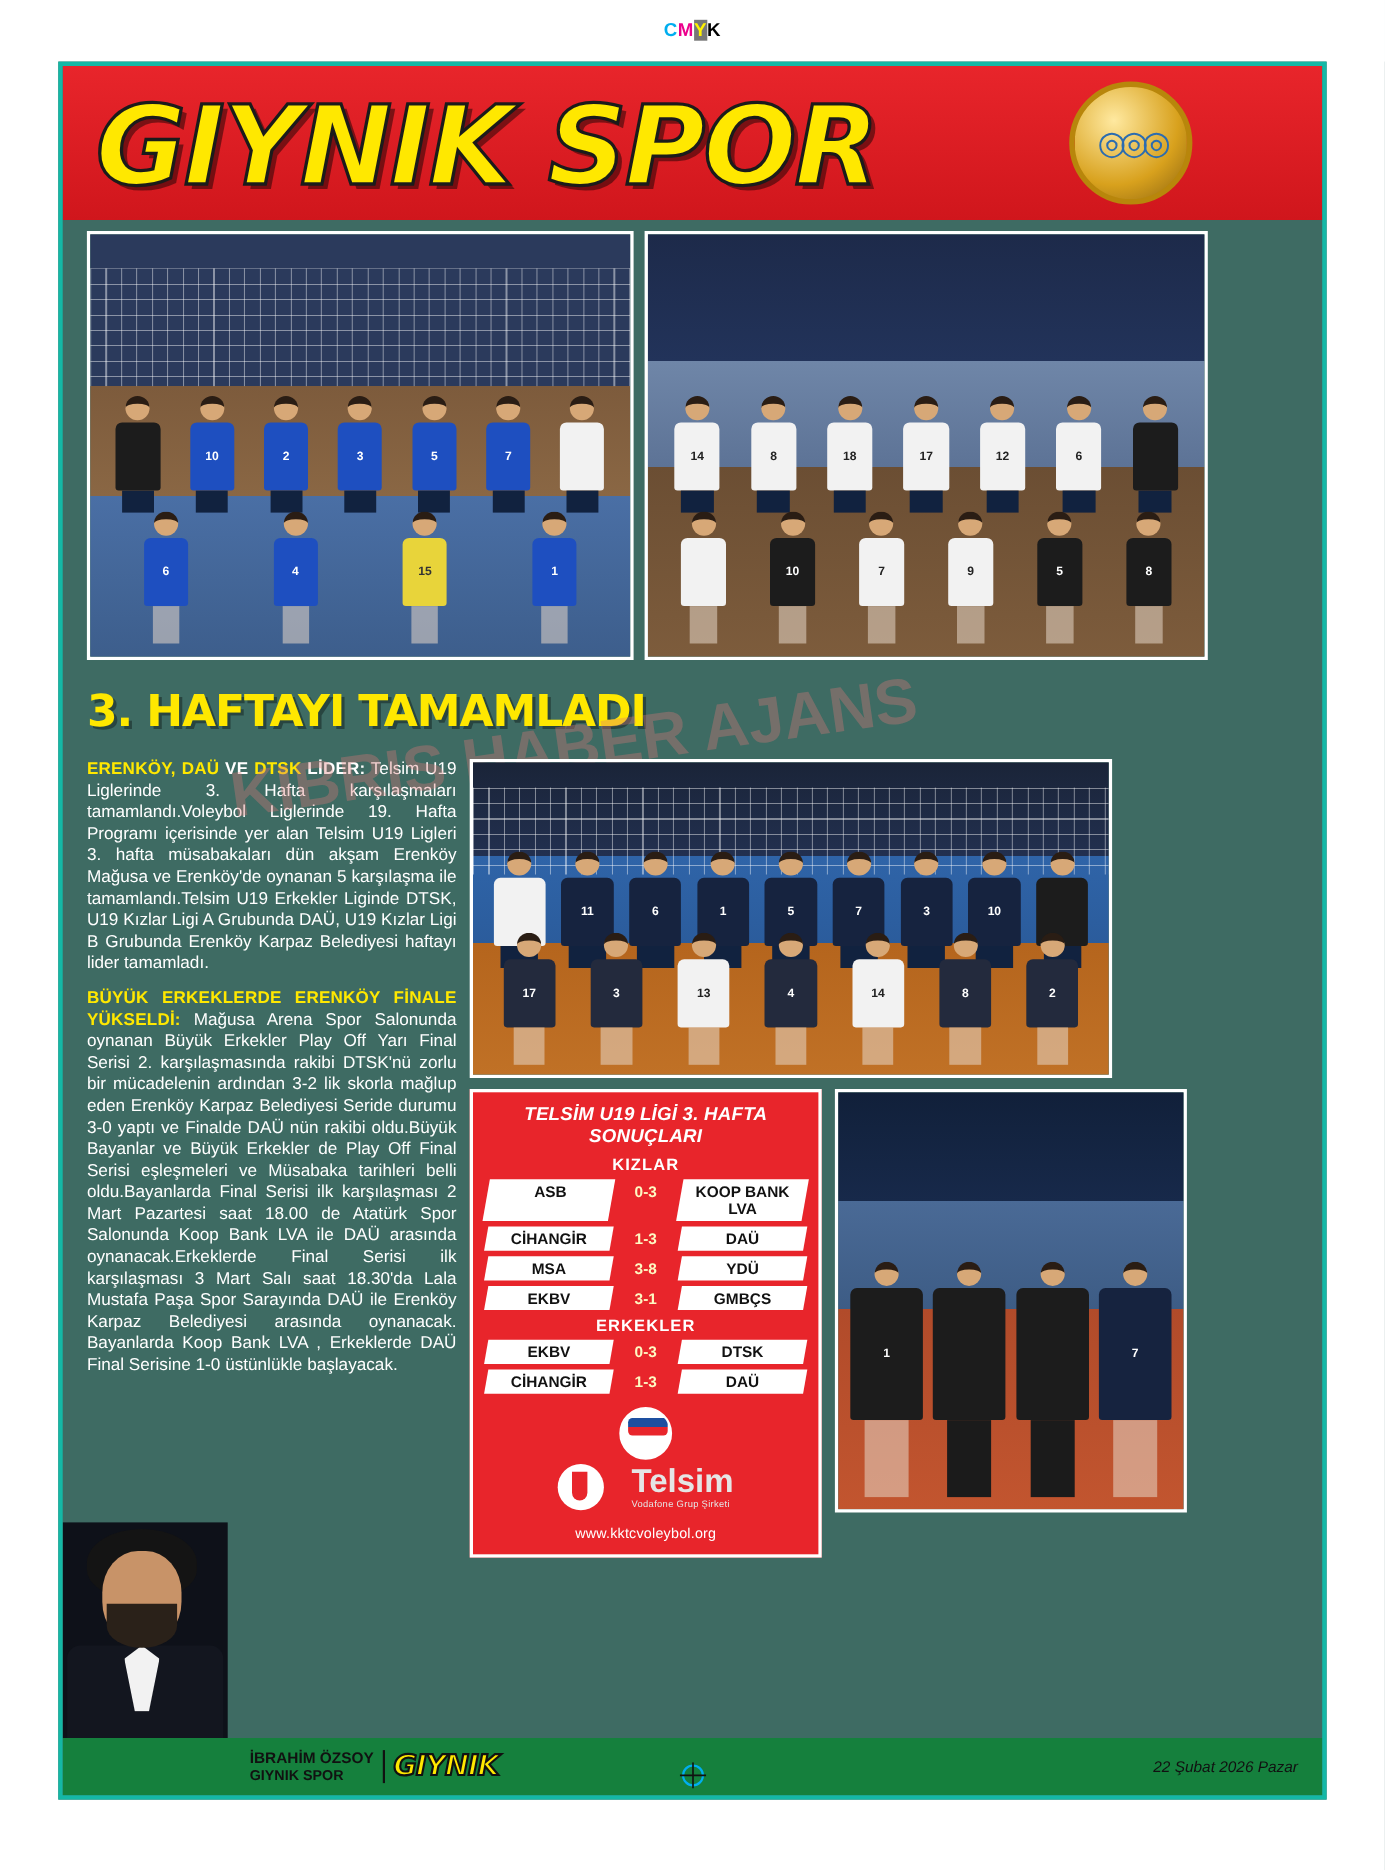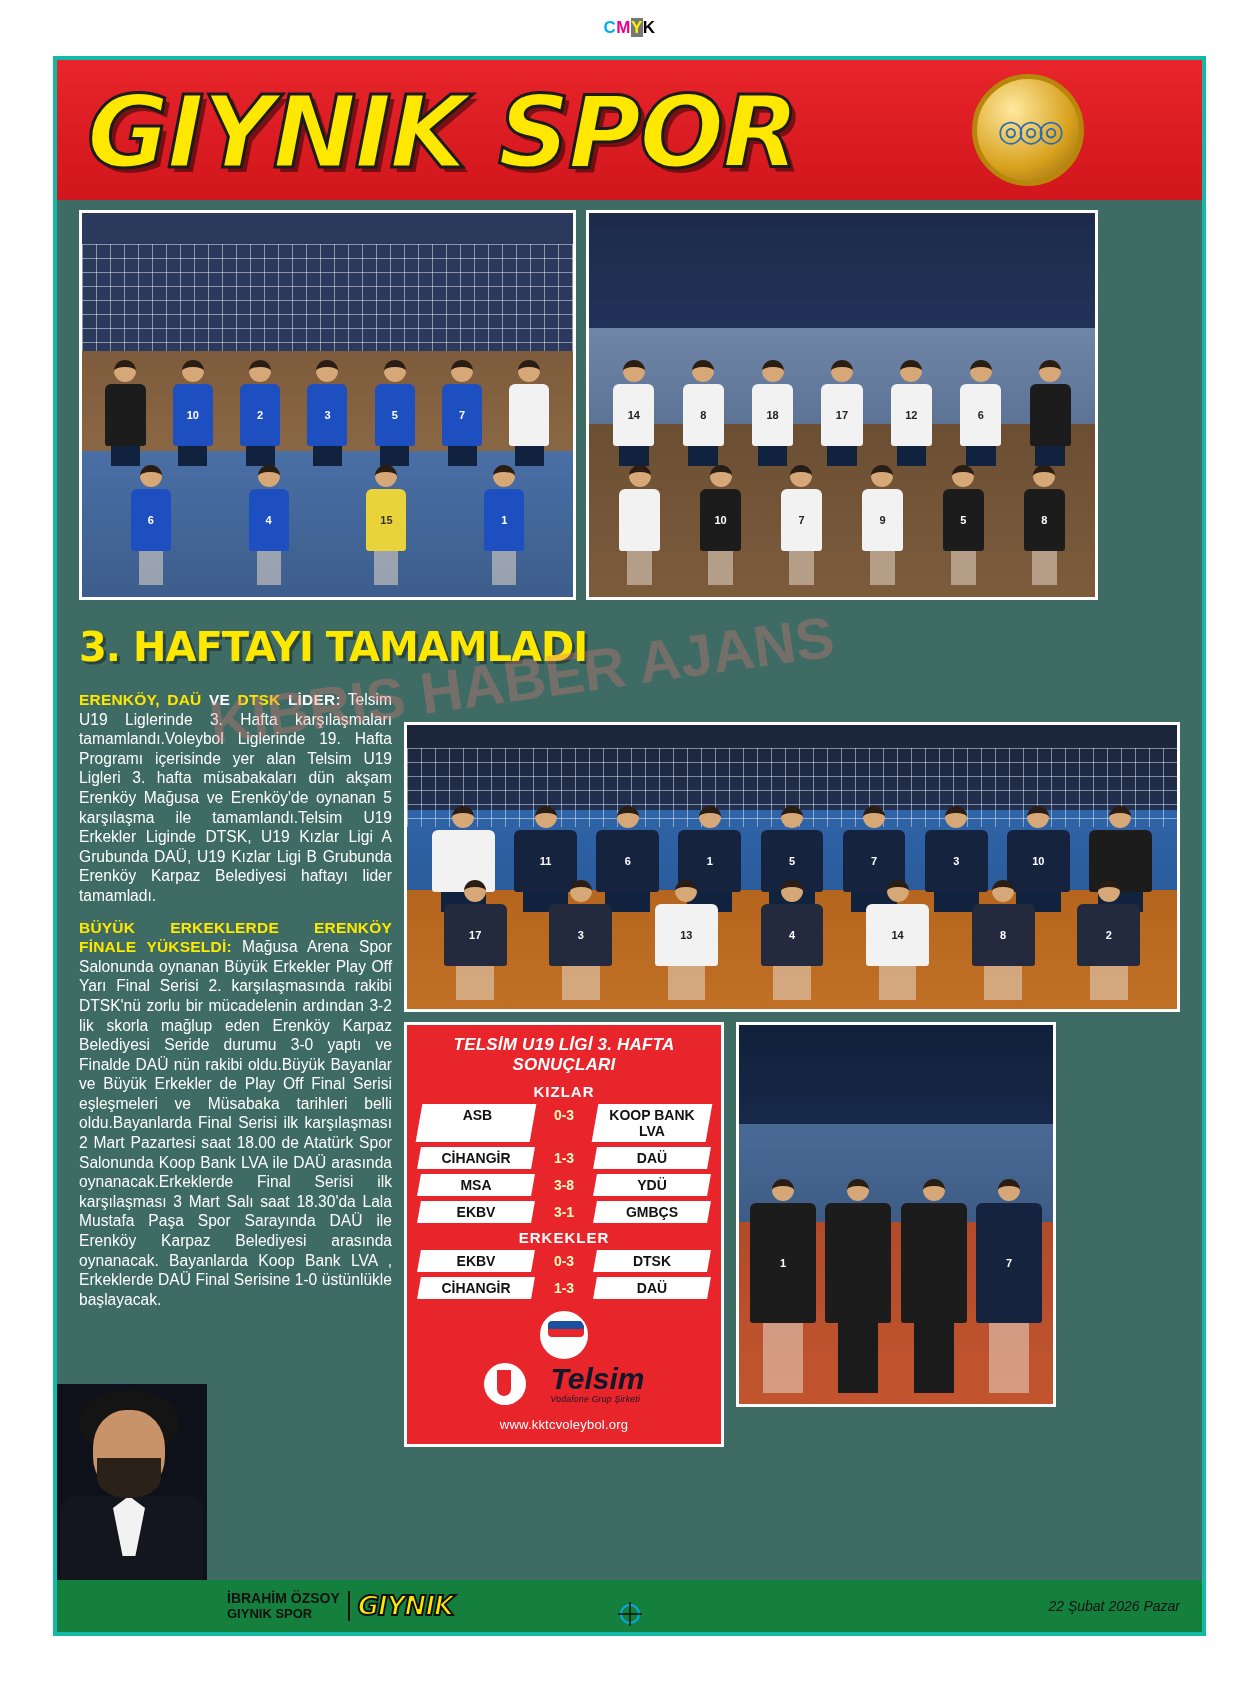--- a/index.html
+++ b/index.html
@@ -188,21 +188,21 @@
   p.body-text {
     color: #ffffff;
     font-size: 15.6px;
     line-height: 19.6px;
     text-align: justify;
     font-family: Liberation Sans, sans-serif;
   }
   .para2 { margin-top: 12px; }
 
   
-  .photo-c { width: 776px; height: 290px; margin-top: 32px; }
+  .photo-c { width: 584px; height: 290px; }
   .results {
     width: 320px;
     background: #e8252b;
     border: 3px solid #fff;
     padding: 10px 12px 12px 12px;
     color: #fff;
   }
   .results h3 {
     text-align: center;
     font-size: 17px;
@@ -235,22 +235,21 @@
     width: 56px; text-align: center;
     font-weight: bold; font-size: 14px;
     padding: 3px 0; color: #fef9c3;
   }
   .sponsor {
     margin-top: 12px;
     text-align: center;
   }
   .vf-logo {
     display: inline-flex; align-items: center; gap: 25px;
-    color: #0f172a;
-    font-style: italic;
+    color: #e5e5e5;
   }
   .vf-circle {
     width: 42px; height: 42px; border-radius: 50%;
     background: #fff; position: relative;
   }
   .vf-circle:after {
     content: ""; position: absolute; left: 13px; top: 7px;
     width: 14px; height: 26px; border-radius: 0 0 10px 10px;
     background: #e8252b;
   }

